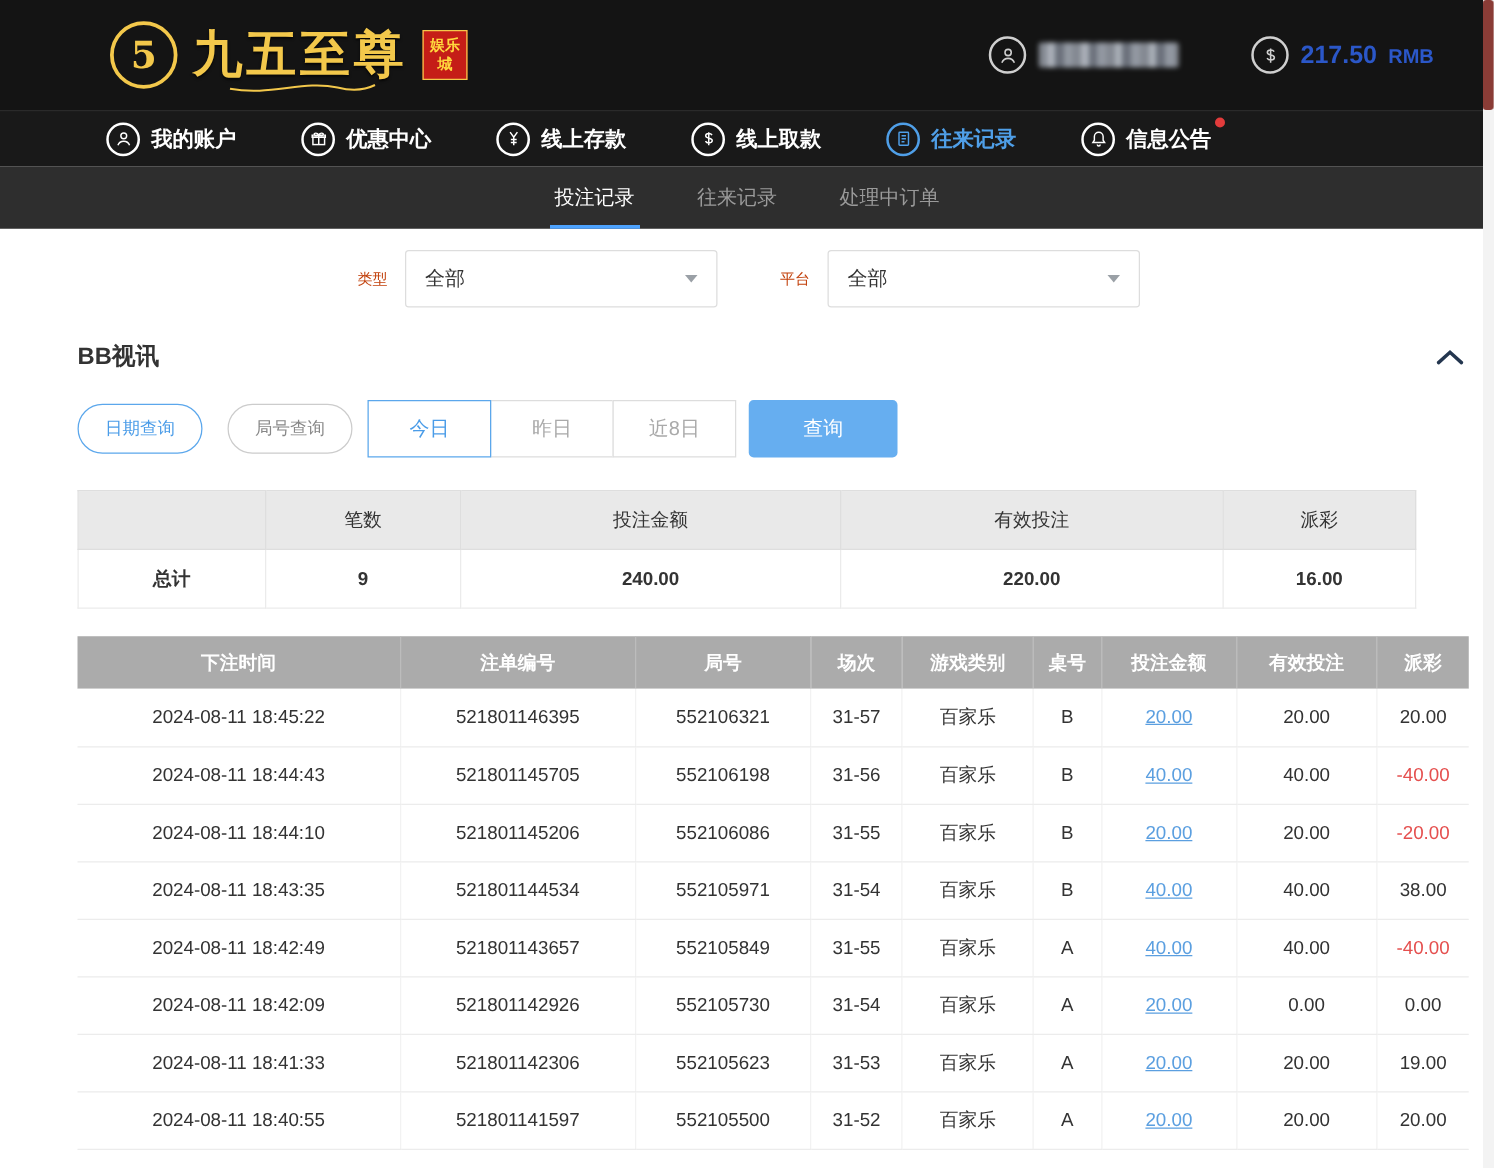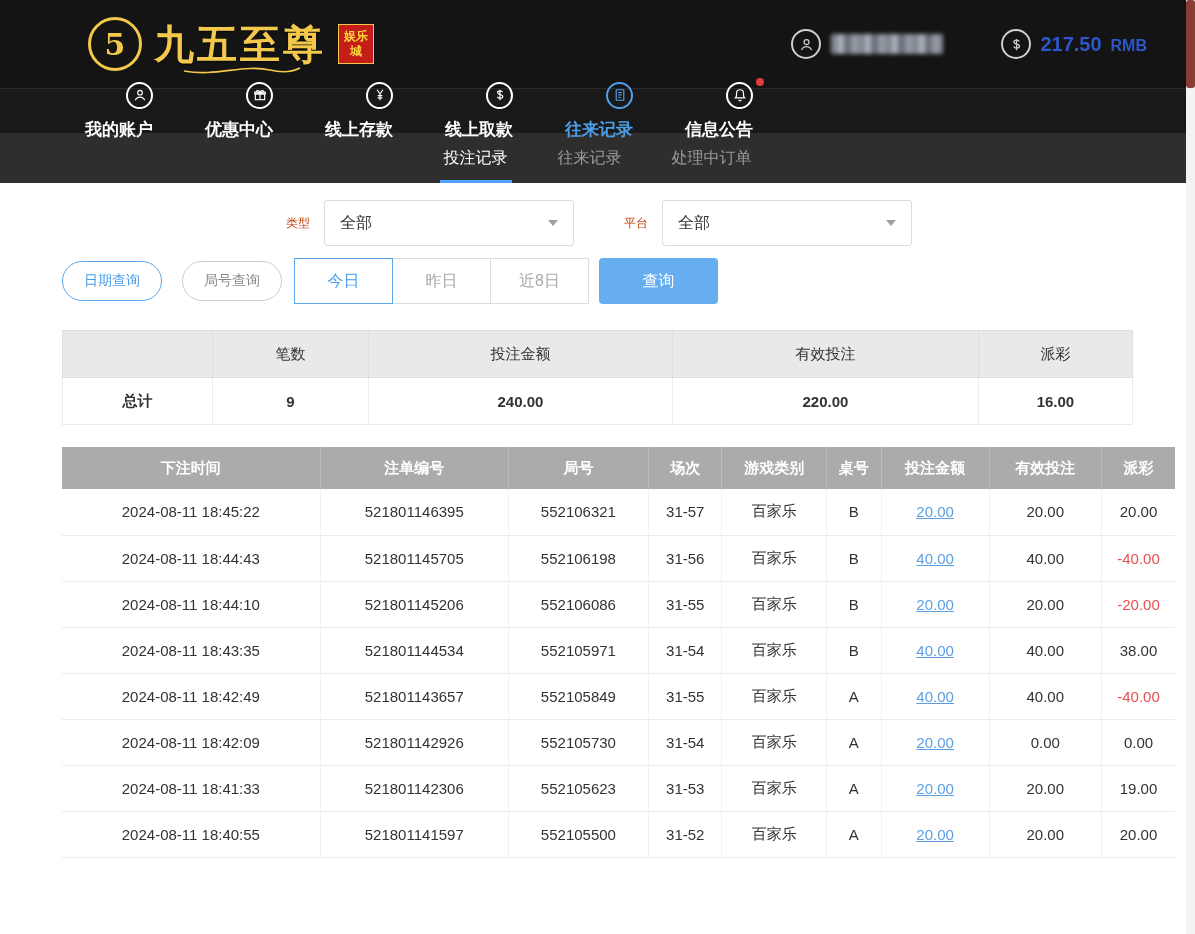--- a/index.html
+++ b/index.html
@@ -28,22 +28,22 @@
   .user-name { width:112px; height:20px; border-radius:2px;
     background:repeating-linear-gradient(90deg,#8a8f98 0 7px,#b3b9c2 7px 13px,#6f7580 13px 20px,#9aa0aa 20px 27px);
     filter:blur(2px); opacity:.95; }
   .balance { display:flex; align-items:center; gap:9px; color:#2b57c8; }
   .balance-amount { font-size:20px; font-weight:700; }
   .balance-currency { font-size:16px; font-weight:700; margin-top:4px; }
 
   
   .mainnav { height:45px; background:#191919; border-top:1px solid #2a2a2a;
     display:flex; align-items:center; padding-left:85px; gap:52px; }
-  .nav-item { display:flex; align-items:flex-end; gap:9px; color:#fff; font-size:17px;
-    font-weight:700; position:relative; cursor:pointer; white-space:nowrap;flex-direction:column; }
+  .nav-item { display:flex; align-items:center; gap:9px; color:#fff; font-size:17px;
+    font-weight:700; position:relative; cursor:pointer; white-space:nowrap; }
   .nav-item.active { color:#4f9fe8; }
   .nav-icon { width:27px; height:27px; border:2px solid currentColor; border-radius:50%;
     display:flex; align-items:center; justify-content:center; flex:none; }
   .nav-icon svg { width:14px; height:14px; }
   .nav-badge { position:absolute; top:-4px; right:-11px; width:8px; height:8px;
     border-radius:50%; background:#e23b3b; }
 
   
   .tabbar { height:50px; background:#2e2e2e; display:flex; justify-content:center; gap:42px; }
   .tab { display:flex; align-items:center; color:#9a9a9a; font-size:16px; padding:0 4px;
@@ -217,20 +217,28 @@
     </div>
     <div class="filter-group2">
       <span class="filter-label">平台</span>
       <div class="select-box">
         <span>全部</span>
         <span class="select-caret"></span>
       </div>
     </div>
   </div>
 
+  <div class="section-row">
+    <span class="section-title">BB视讯</span>
+    <span class="collapse-btn">
+      <svg width="22" height="13" viewBox="0 0 24 14" fill="none" stroke="#24364f" stroke-width="3" stroke-linecap="round">
+        <path d="M2 12 12 3l10 9"></path>
+      </svg>
+    </span>
+  </div>
 
   <div class="query-row">
     <button class="pill active">日期查询</button>
     <button class="pill pill-gap">局号查询</button>
     <div class="btn-group">
       <button class="day-btn active">今日</button>
       <button class="day-btn">昨日</button>
       <button class="day-btn">近8日</button>
     </div>
     <button class="search-btn">查询</button>

